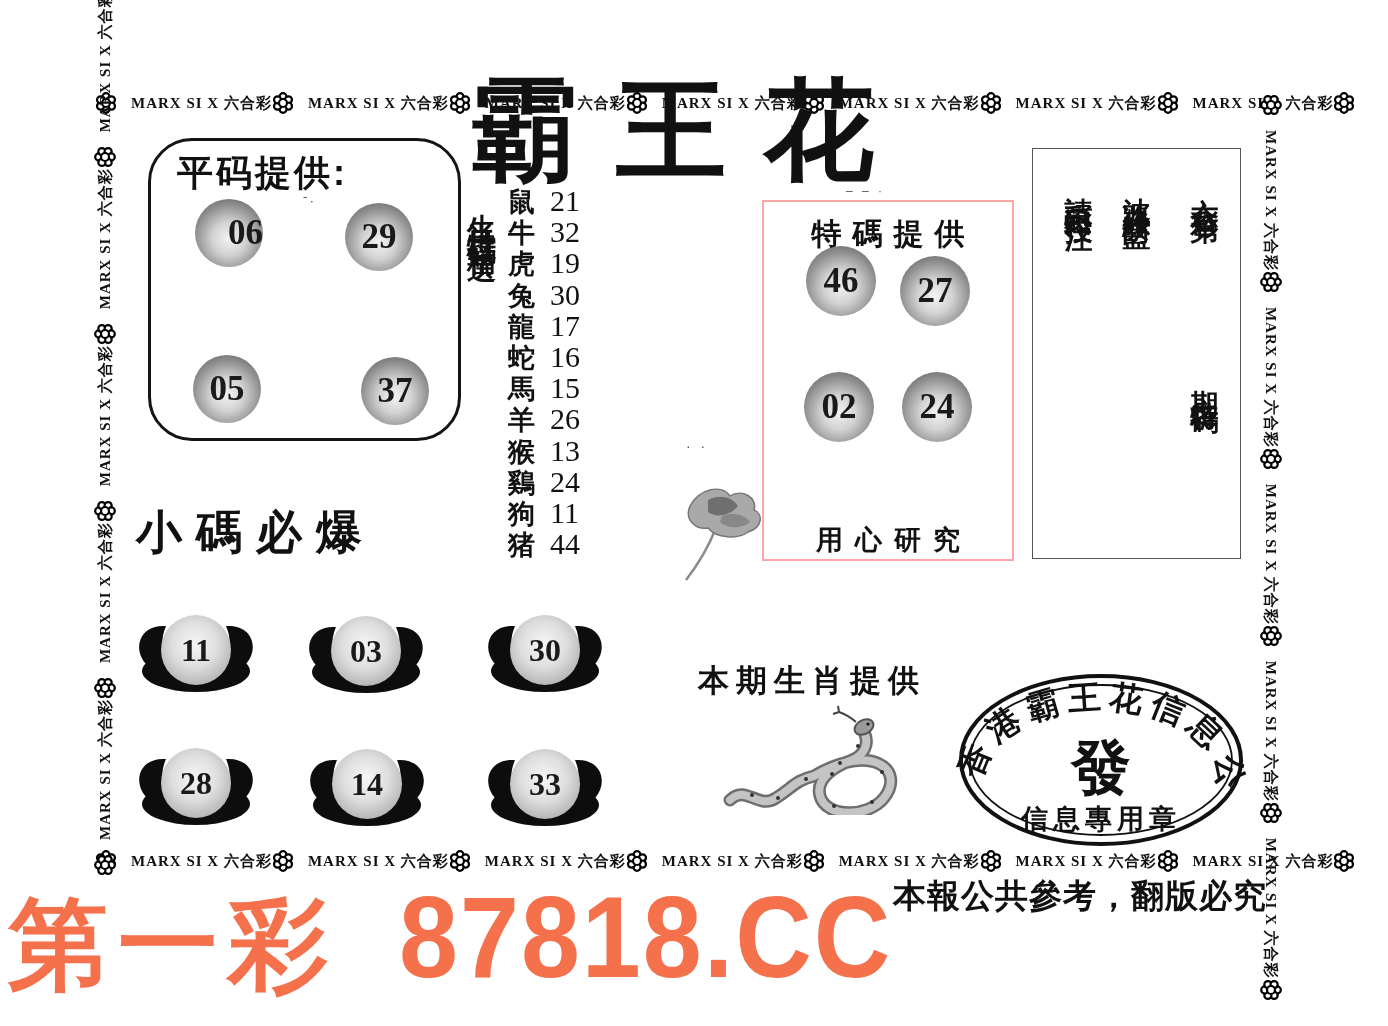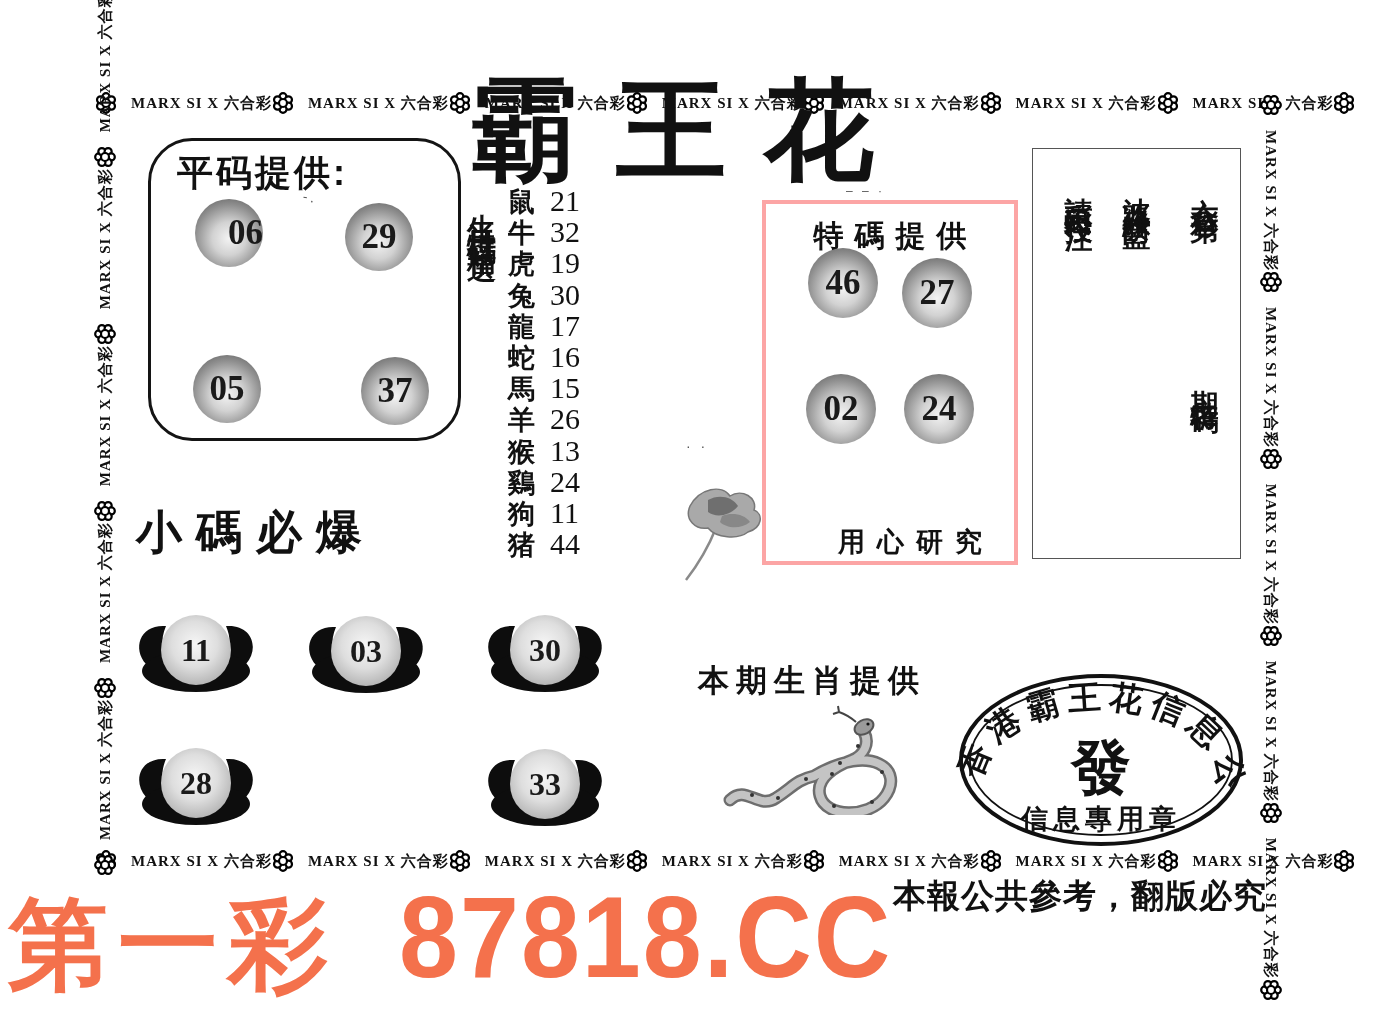--- a/index.html
+++ b/index.html
@@ -35,21 +35,21 @@
 
   
   .vtext{writing-mode:vertical-rl;text-orientation:upright;}
   .zodiac-label{position:absolute;left:462px;top:190px;font-size:29px;font-weight:700;letter-spacing:8px;}
   .zodiac-list{position:absolute;left:508px;top:184px;}
   .z-row{display:flex;align-items:baseline;height:31.2px;}
   .z-animal{width:36px;font-size:27px;font-weight:700;}
   .z-num{font-family:"Liberation Serif",serif;font-size:30px;margin-left:6px;}
 
   
-  .tema{position:absolute;left:762px;top:200px;width:248px;height:357px;border:4px solid #fca5a5;}
+  .tema{position:absolute;left:762px;top:200px;width:248px;height:357px;border:2px solid #fca5a5;}
   .tema-heading{position:absolute;top:12px;width:100%;text-align:center;
                 font-size:30px;font-weight:700;letter-spacing:11px;text-indent:11px;}
   .slogan{position:absolute;width:100%;text-align:center;font-size:27px;font-weight:700;
           letter-spacing:12px;text-indent:12px;}
 
   
   .invite{position:absolute;left:1032px;top:148px;width:207px;height:409px;border:1px solid #555;}
   .invite .icol{position:absolute;writing-mode:vertical-rl;text-orientation:upright;
                 font-size:28px;font-weight:700;letter-spacing:6px;}
   .ic1a{left:152px;top:26px;} .ic1b{left:152px;top:218px;}
@@ -608,21 +608,21 @@
       </div>
     <div class="ball ball-70" style="left:136px;top:54px;text-align:right;">
         <span>27</span>
       </div>
     <div class="ball ball-70" style="left:40px;top:170px;">
         <span>02</span>
       </div>
     <div class="ball ball-70" style="left:138px;top:170px;">
         <span>24</span>
       </div>
-    <div class="slogan" style="top:320px;padding-left:20px;">用心研究</div>
+    <div class="slogan" style="top:320px;">用心研究</div>
   </div>
 
   <div class="invite">
     <div class="icol ic1a">六合彩第</div>
     <div class="icol ic1b">期之特碼</div>
     <div class="icol ic2">波路綠防藍</div>
     <div class="icol ic3">請彩民投注</div>
   </div>
 
   <div class="smallcode-heading">小碼必爆</div>
@@ -667,20 +667,32 @@
   <div class="ingot" style="left:130px;top:737px;">
     <span class="ingot-wings"><svg viewBox="0 0 132 96" width="132" height="96">
           <g fill="#0d0d0d">
             <path d="M16,60 C2,44 10,20 36,22 C30,36 31,50 42,62 C34,74 24,70 16,60 Z"></path>
             <path d="M116,60 C130,44 122,20 96,22 C102,36 101,50 90,62 C98,74 108,70 116,60 Z"></path>
             <ellipse cx="66" cy="67" rx="54" ry="21"></ellipse>
           </g>
         </svg></span>
     <div class="ingot-ball">
         <span>28</span>
+      </div>
+  </div>
+  <div class="ingot" style="left:301px;top:738px;">
+    <span class="ingot-wings"><svg viewBox="0 0 132 96" width="132" height="96">
+          <g fill="#0d0d0d">
+            <path d="M16,60 C2,44 10,20 36,22 C30,36 31,50 42,62 C34,74 24,70 16,60 Z"></path>
+            <path d="M116,60 C130,44 122,20 96,22 C102,36 101,50 90,62 C98,74 108,70 116,60 Z"></path>
+            <ellipse cx="66" cy="67" rx="54" ry="21"></ellipse>
+          </g>
+        </svg></span>
+    <div class="ingot-ball">
+        <span>14</span>
       </div>
   </div>
   <div class="ingot" style="left:479px;top:738px;">
     <span class="ingot-wings"><svg viewBox="0 0 132 96" width="132" height="96">
           <g fill="#0d0d0d">
             <path d="M16,60 C2,44 10,20 36,22 C30,36 31,50 42,62 C34,74 24,70 16,60 Z"></path>
             <path d="M116,60 C130,44 122,20 96,22 C102,36 101,50 90,62 C98,74 108,70 116,60 Z"></path>
             <ellipse cx="66" cy="67" rx="54" ry="21"></ellipse>
           </g>
         </svg></span>

